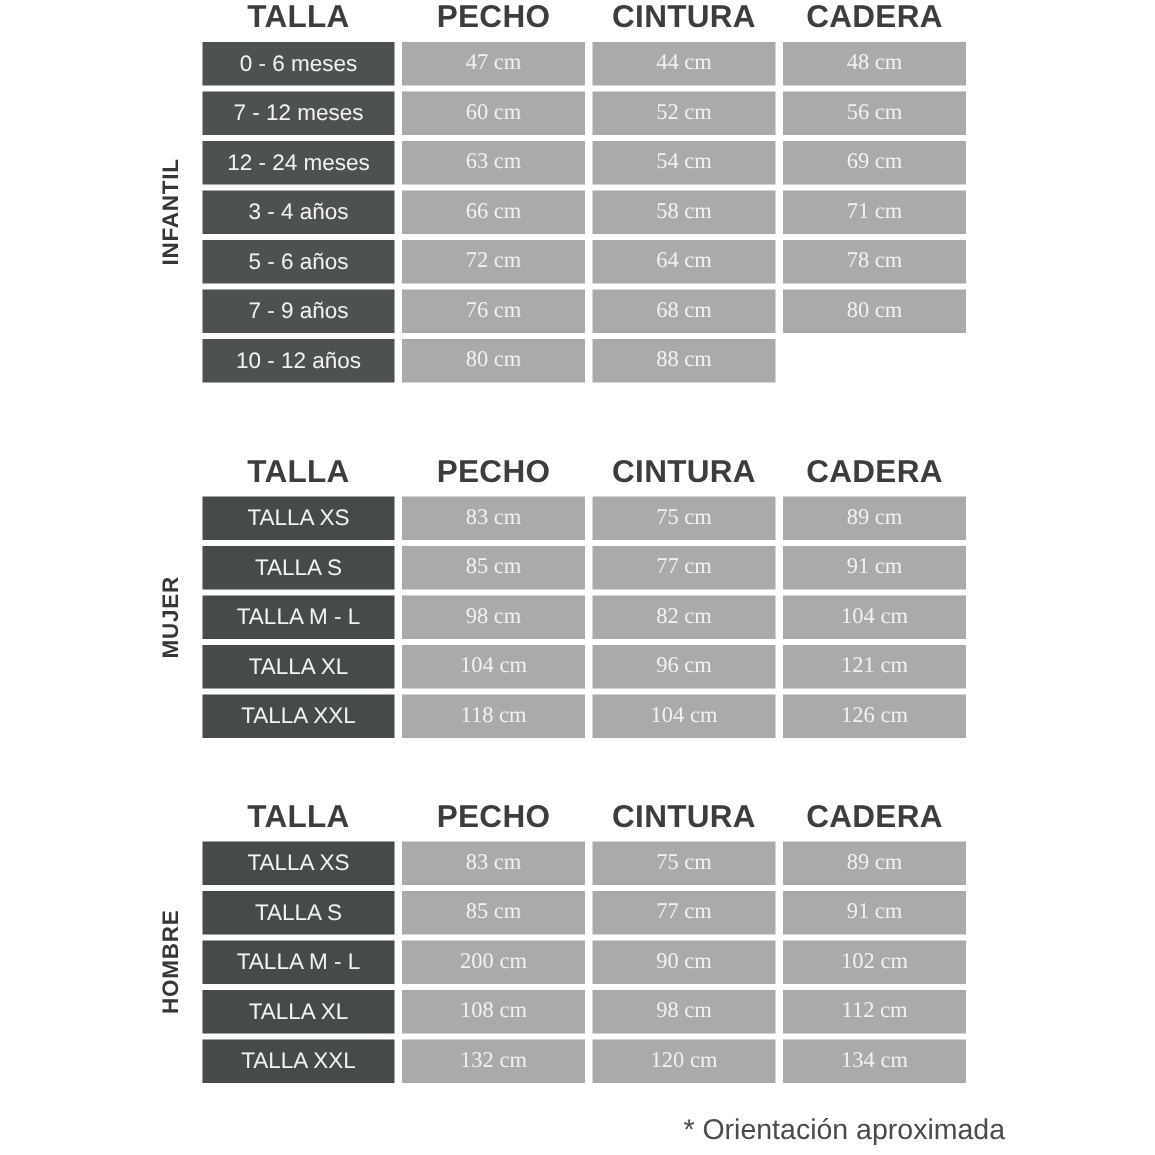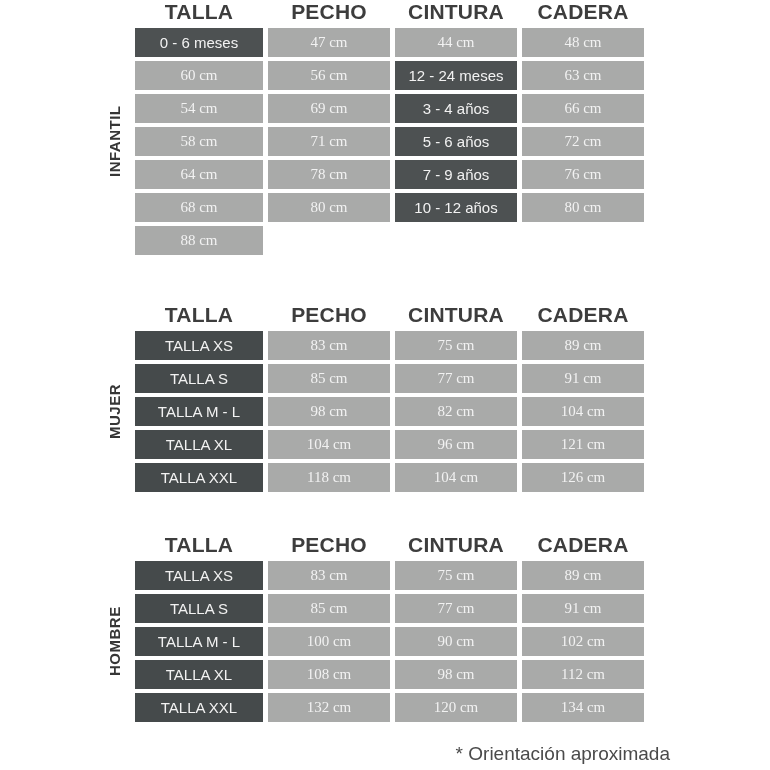--- a/index.html
+++ b/index.html
@@ -88,21 +88,23 @@
           <div class="hcell">PECHO</div>
           <div class="hcell">CINTURA</div>
           <div class="hcell">CADERA</div>
         </div>
     <div class="rows">
   <div class="cell label-cell">0 - 6 meses</div>
   <div class="cell value-cell">47 cm</div>
   <div class="cell value-cell">44 cm</div>
   <div class="cell value-cell">48 cm</div>
 
+  <div class="cell label-cell">7 - 12 meses</div>
   <div class="cell value-cell">60 cm</div>
+  <div class="cell value-cell">52 cm</div>
   <div class="cell value-cell">56 cm</div>
 
   <div class="cell label-cell">12 - 24 meses</div>
   <div class="cell value-cell">63 cm</div>
   <div class="cell value-cell">54 cm</div>
   <div class="cell value-cell">69 cm</div>
 
   <div class="cell label-cell">3 - 4 años</div>
   <div class="cell value-cell">66 cm</div>
   <div class="cell value-cell">58 cm</div>
@@ -173,21 +175,21 @@
   <div class="cell value-cell">83 cm</div>
   <div class="cell value-cell">75 cm</div>
   <div class="cell value-cell">89 cm</div>
 
   <div class="cell label-cell">TALLA S</div>
   <div class="cell value-cell">85 cm</div>
   <div class="cell value-cell">77 cm</div>
   <div class="cell value-cell">91 cm</div>
 
   <div class="cell label-cell">TALLA M - L</div>
-  <div class="cell value-cell">100 cm</div>
+  <div class="cell value-cell">200 cm</div>
   <div class="cell value-cell">90 cm</div>
   <div class="cell value-cell">102 cm</div>
 
   <div class="cell label-cell">TALLA XL</div>
   <div class="cell value-cell">108 cm</div>
   <div class="cell value-cell">98 cm</div>
   <div class="cell value-cell">112 cm</div>
 
   <div class="cell label-cell">TALLA XXL</div>
   <div class="cell value-cell">132 cm</div>

